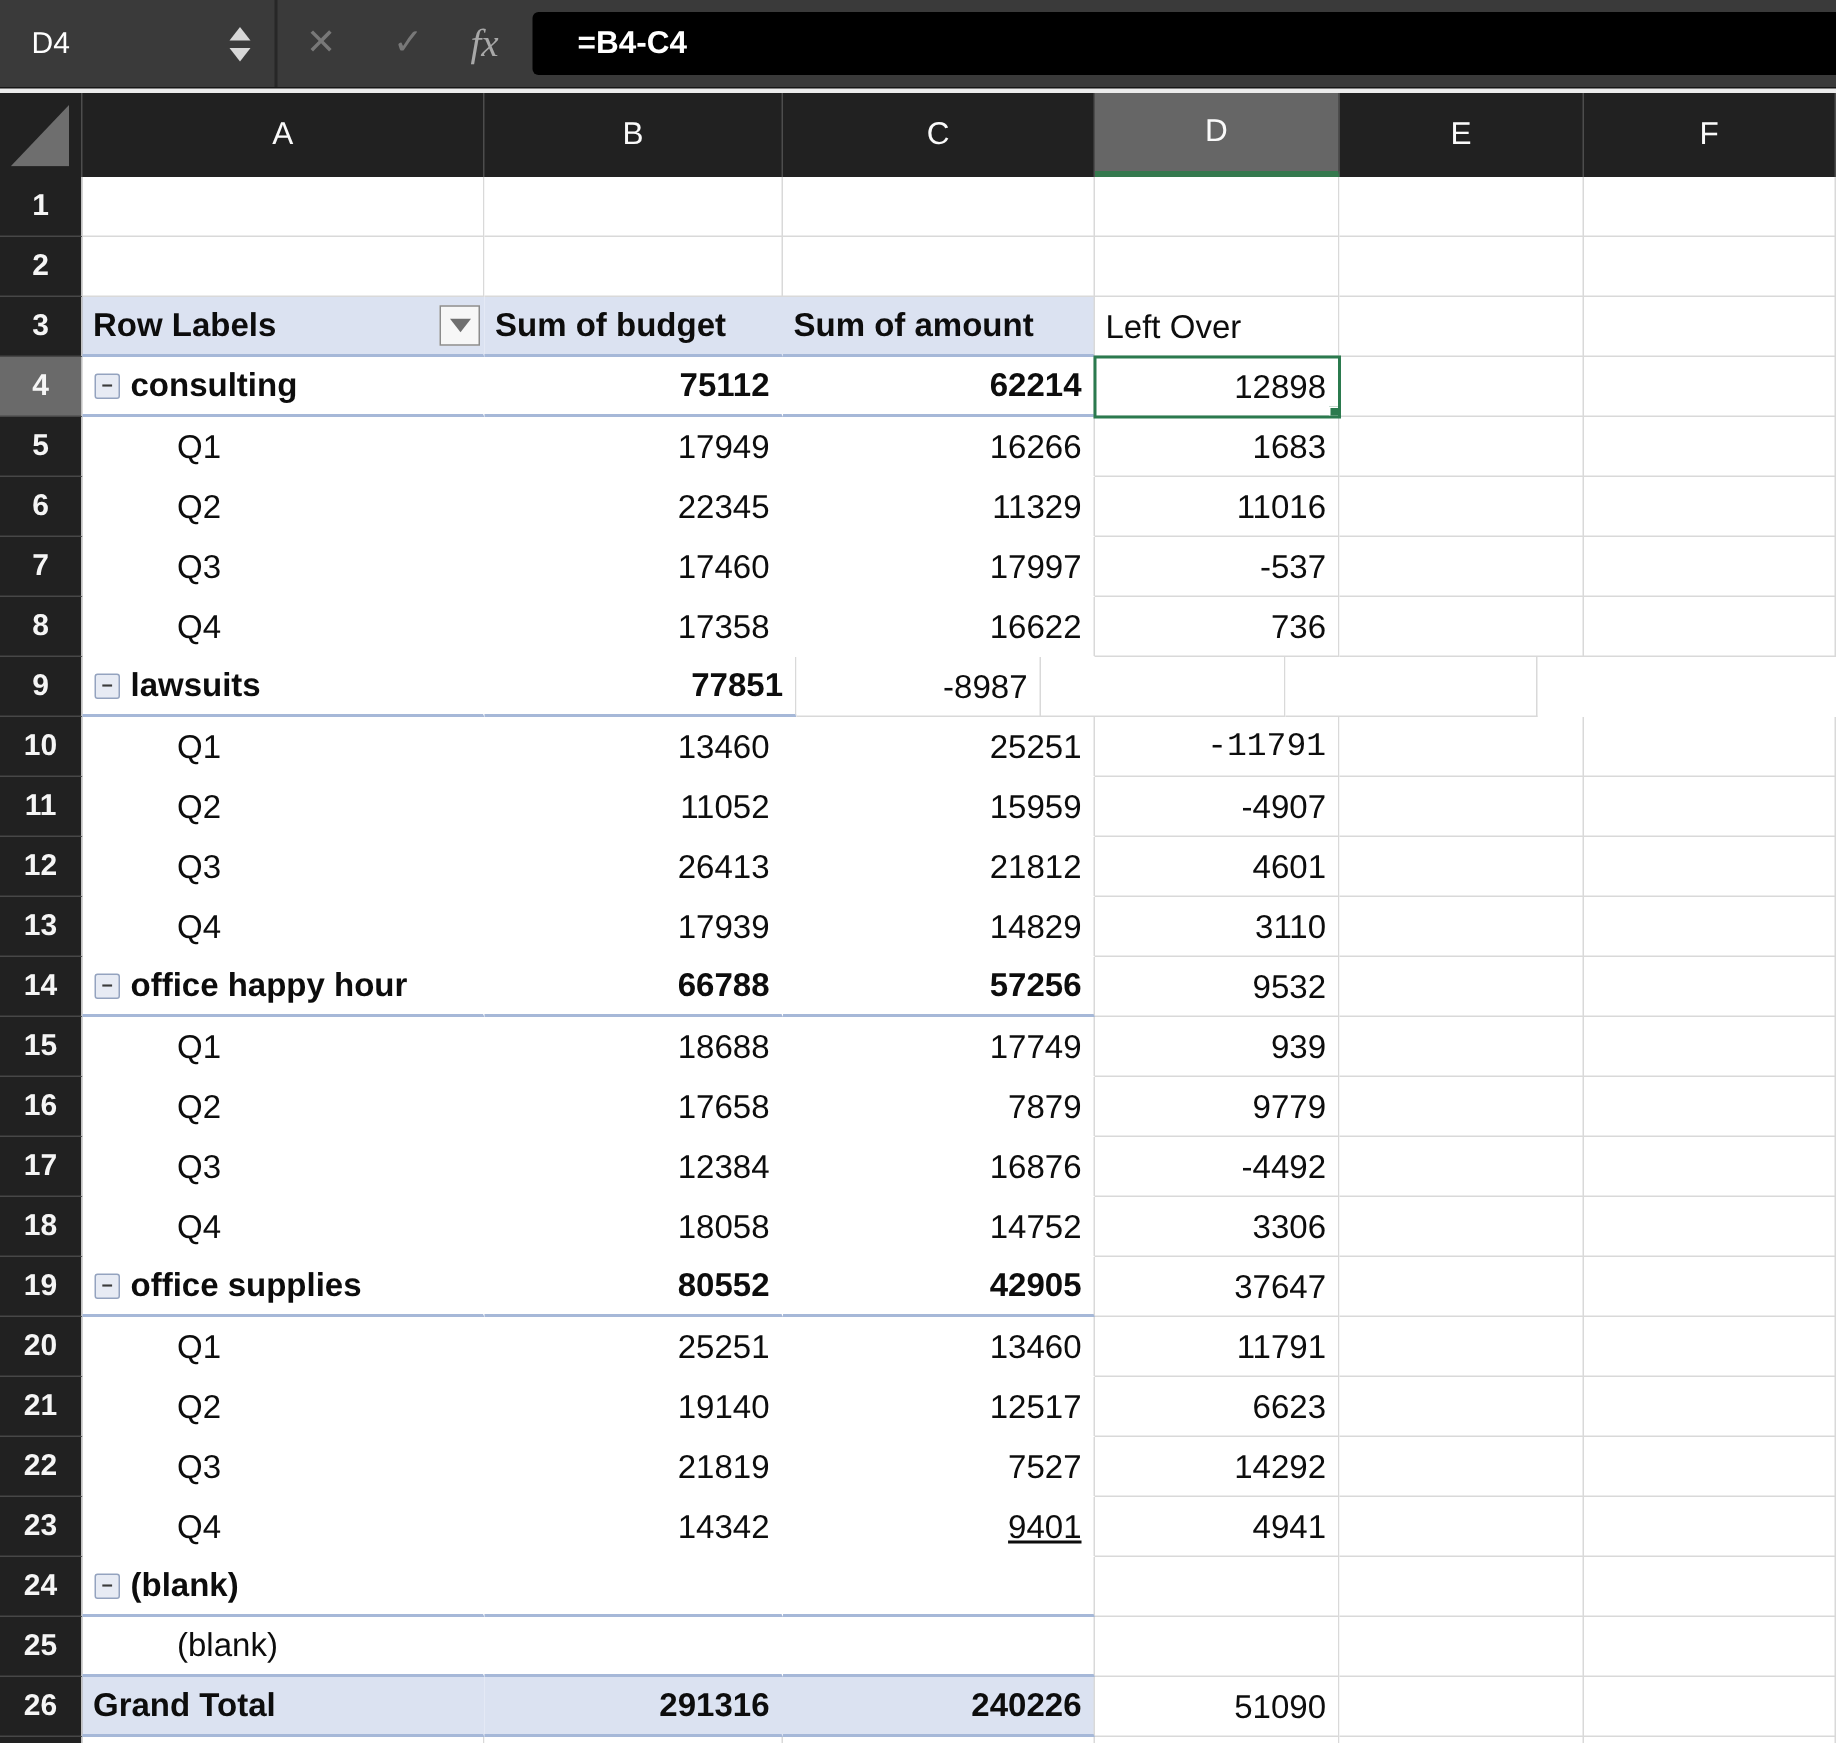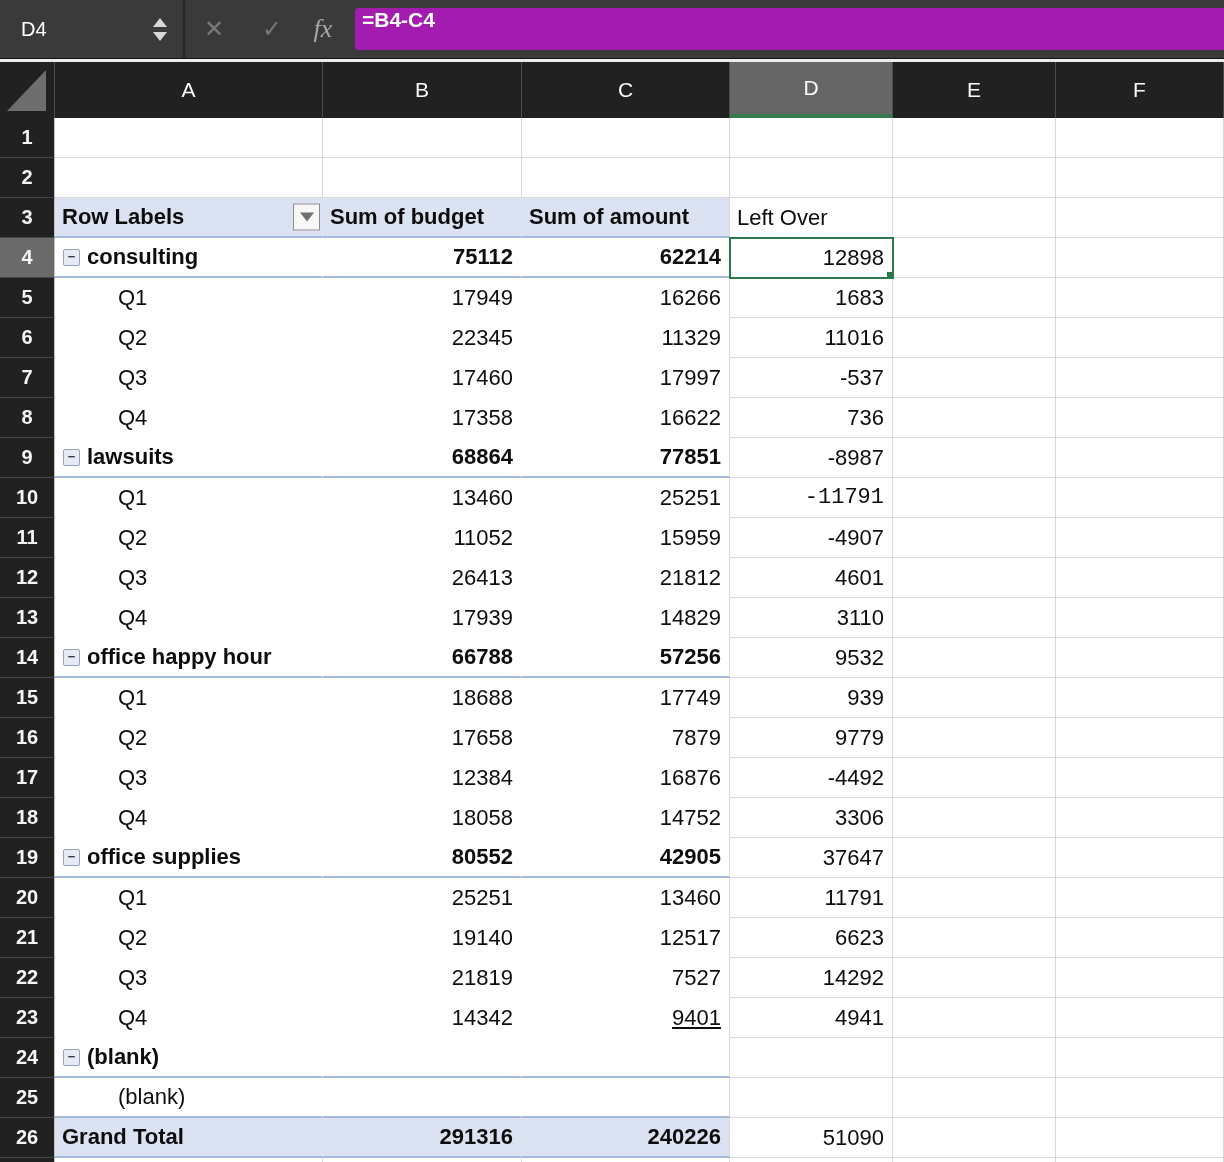--- a/index.html
+++ b/index.html
@@ -20,23 +20,23 @@
   .spin-tri{width:0;height:0;border-left:7px solid transparent;border-right:7px solid transparent;margin:0 auto;}
   .spin-up{border-bottom:9px solid #d8d8d8;}
   .spin-down{border-top:9px solid #d8d8d8;}
   .vsep{width:2px;height:58px;background:#272727;}
   .bar-icon{width:58px;text-align:center;color:#787878;font-size:24px;line-height:58px;user-select:none;}
   .fx{
     font-family:"Liberation Serif",serif;font-style:italic;color:#a8a8a8;
     font-size:26px;width:44px;text-align:center;margin-right:10px;
   }
   .formula-field{
-    flex:1;height:42px;background:#a21caf;border-radius:4px 0 0 4px;
-    color:#ffffff;font-size:21px;font-weight:600;display:flex;align-items:flex-start;
-    padding-left:7px;margin-right:0;
+    flex:1;height:42px;background:#000000;border-radius:4px 0 0 4px;
+    color:#ffffff;font-size:21px;font-weight:600;display:flex;align-items:center;
+    padding-left:30px;margin-right:0;
   }
   .topbar-sep{height:4px;background:#ececec;border-top:1px solid #161616;box-sizing:border-box;}
 
   
   .colheaders{height:56px;display:flex;background:#212121;}
   .corner{width:55px;height:100%;position:relative;box-sizing:border-box;border-right:1px solid #4d4d4d;background:#212121;}
   .corner-tri{
     position:absolute;left:7px;right:8px;top:8px;bottom:7px;
     background:#6e6e6e;
     clip-path:polygon(0 100%,100% 0,100% 100%);
@@ -205,21 +205,20 @@
       <div class="cell" style="width: 168px;"></div>
     </div>
     <div class="grid-row">
       <div class="rowhdr">9</div>
       <div class="cell no-r sep-b bold" style="width: 268px;">
         <span class="grouplabel">
           <span class="minusbox">−</span>
           <span>lawsuits</span>
         </span>
       </div>
-      <div class="cell no-r sep-b bold num" style="width: 199px;">68864</div>
       <div class="cell sep-b bold num" style="width: 208px;">77851</div>
       <div class="cell num" style="width: 163px;">-8987</div>
       <div class="cell" style="width: 163px;"></div>
       <div class="cell" style="width: 168px;"></div>
     </div>
     <div class="grid-row">
       <div class="rowhdr">10</div>
       <div class="cell no-r no-b indent" style="width: 268px;">Q1</div>
       <div class="cell no-r no-b num" style="width: 199px;">13460</div>
       <div class="cell no-b num" style="width: 208px;">25251</div>

